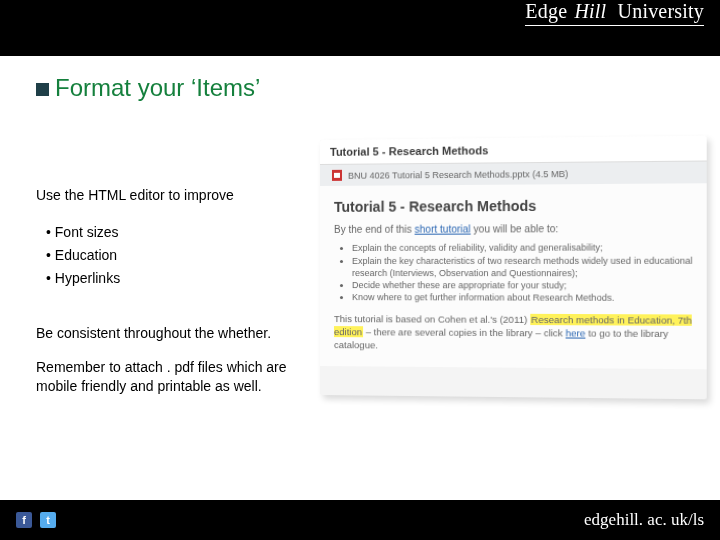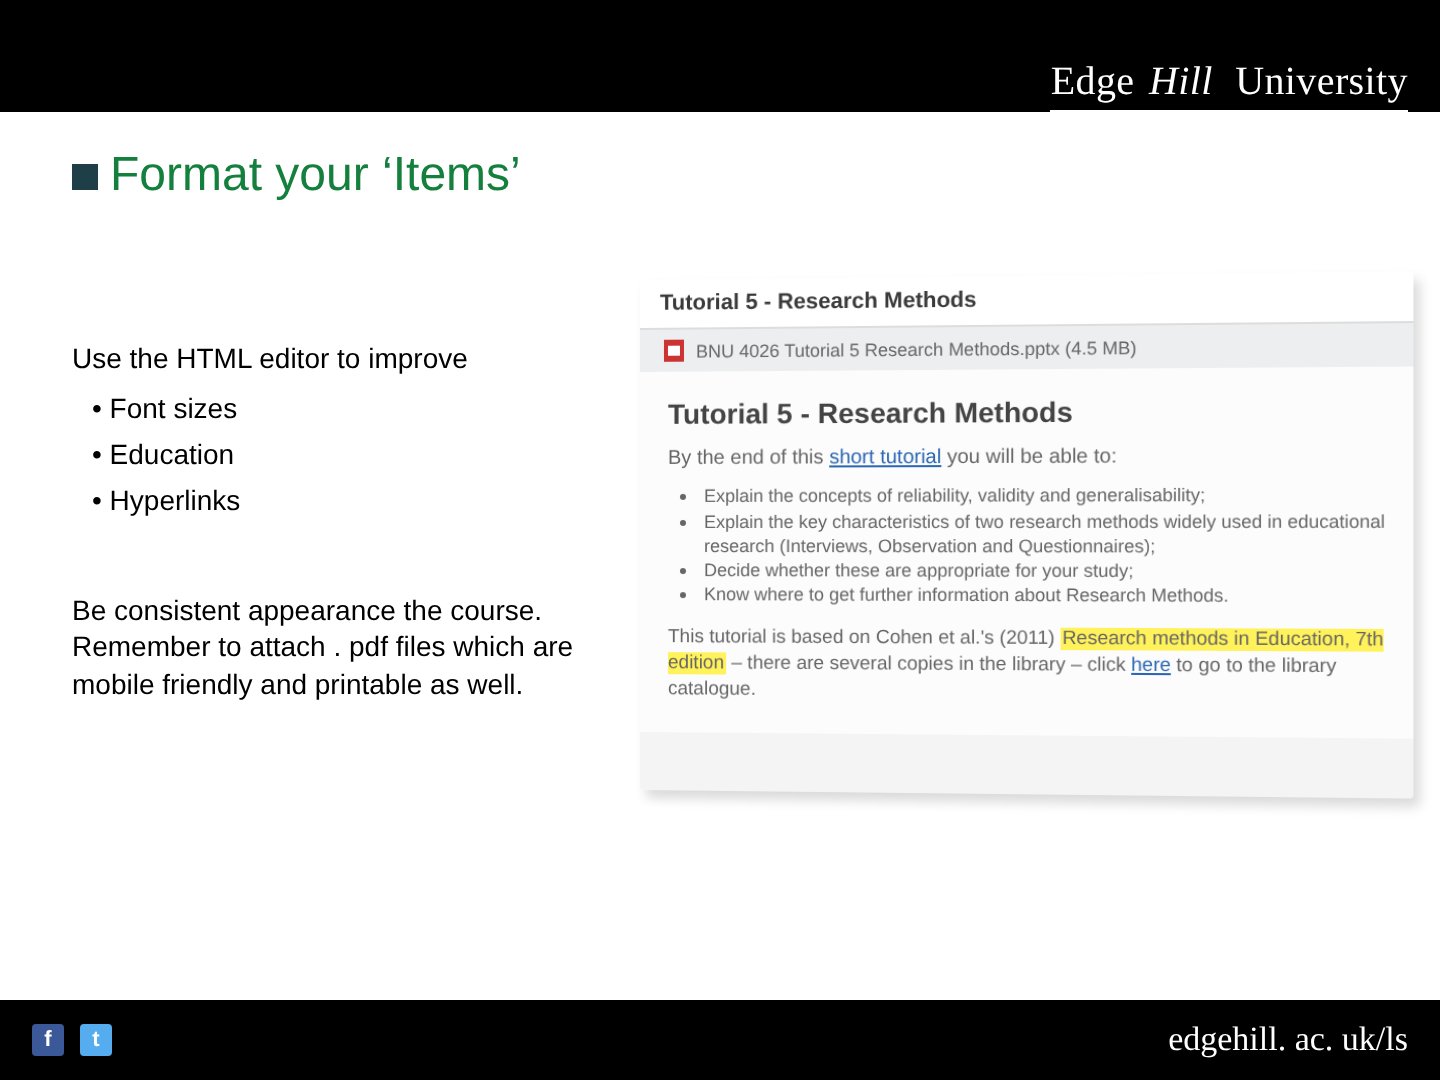--- a/index.html
+++ b/index.html
@@ -6,21 +6,21 @@
   body {
     width: 720px;
     height: 540px;
     font-family: Arial, Helvetica, sans-serif;
     background: #fff; color: #000;
     position: relative; overflow: hidden;
   }
   .topbar {
     position: absolute; top: 0; left: 0; right: 0; height: 56px;
     background: #000; color: #fff;
-    display: flex; align-items: flex-end; justify-content: flex-end;
+    display: flex; align-items: flex-start; justify-content: flex-end;
     padding-right: 16px;
   }
   .brand {
     font-family: Georgia, 'Times New Roman', serif;
     font-size: 20px; letter-spacing: 0.2px;
     border-bottom: 1px solid #fff; padding-bottom: 2px;
   }
   .brand .edge  { font-style: normal; }
   .brand .hill  { font-style: italic; margin: 0 6px 0 2px; }
   .brand .univ  { font-style: normal; }
@@ -30,21 +30,21 @@
   }
   .bullet-square {
     display: inline-block; width: 13px; height: 13px;
     background: #1f3f48; margin-right: 6px; vertical-align: baseline;
     position: relative; top: 0px;
   }
   .leftcol {
     position: absolute; top: 170px; left: 36px; width: 265px;
     font-size: 14px; line-height: 1.35;
   }
-  .leftcol p { margin: 0 0; }
+  .leftcol p { margin: 16px 0; }
   .leftcol ul { list-style: none; padding-left: 10px; margin: 4px 0 18px 0; }
   .leftcol ul li::before { content: "• "; }
   .leftcol ul li { padding: 2px 0; }
   .leftcol .block2 { margin-top: 34px; }
   .preview {
     position: absolute; top: 140px; left: 320px;
     width: 375px; height: 255px;
     background: #f4f4f4;
     border-radius: 2px;
     box-shadow: 3px 4px 6px rgba(0,0,0,0.15);
@@ -115,21 +115,21 @@
 </div>
 
 <div class="leftcol">
   <p>Use the HTML editor to improve</p>
   <ul>
     <li>Font sizes</li>
     <li>Education</li>
     <li>Hyperlinks</li>
   </ul>
   <div class="block2">
-    <p>Be consistent appearance the course.</p>
+    <p>Be consistent throughout the whether.</p>
     <p>Remember to attach . pdf files which are mobile friendly and printable as well.</p>
   </div>
 </div>
 
 <div class="preview">
   <div class="hdr">Tutorial 5 - Research Methods</div>
   <div class="attach-row">
     <span class="pdf-icon"></span>
     <span>BNU 4026 Tutorial 5 Research Methods.pptx (4.5 MB)</span>
   </div>

